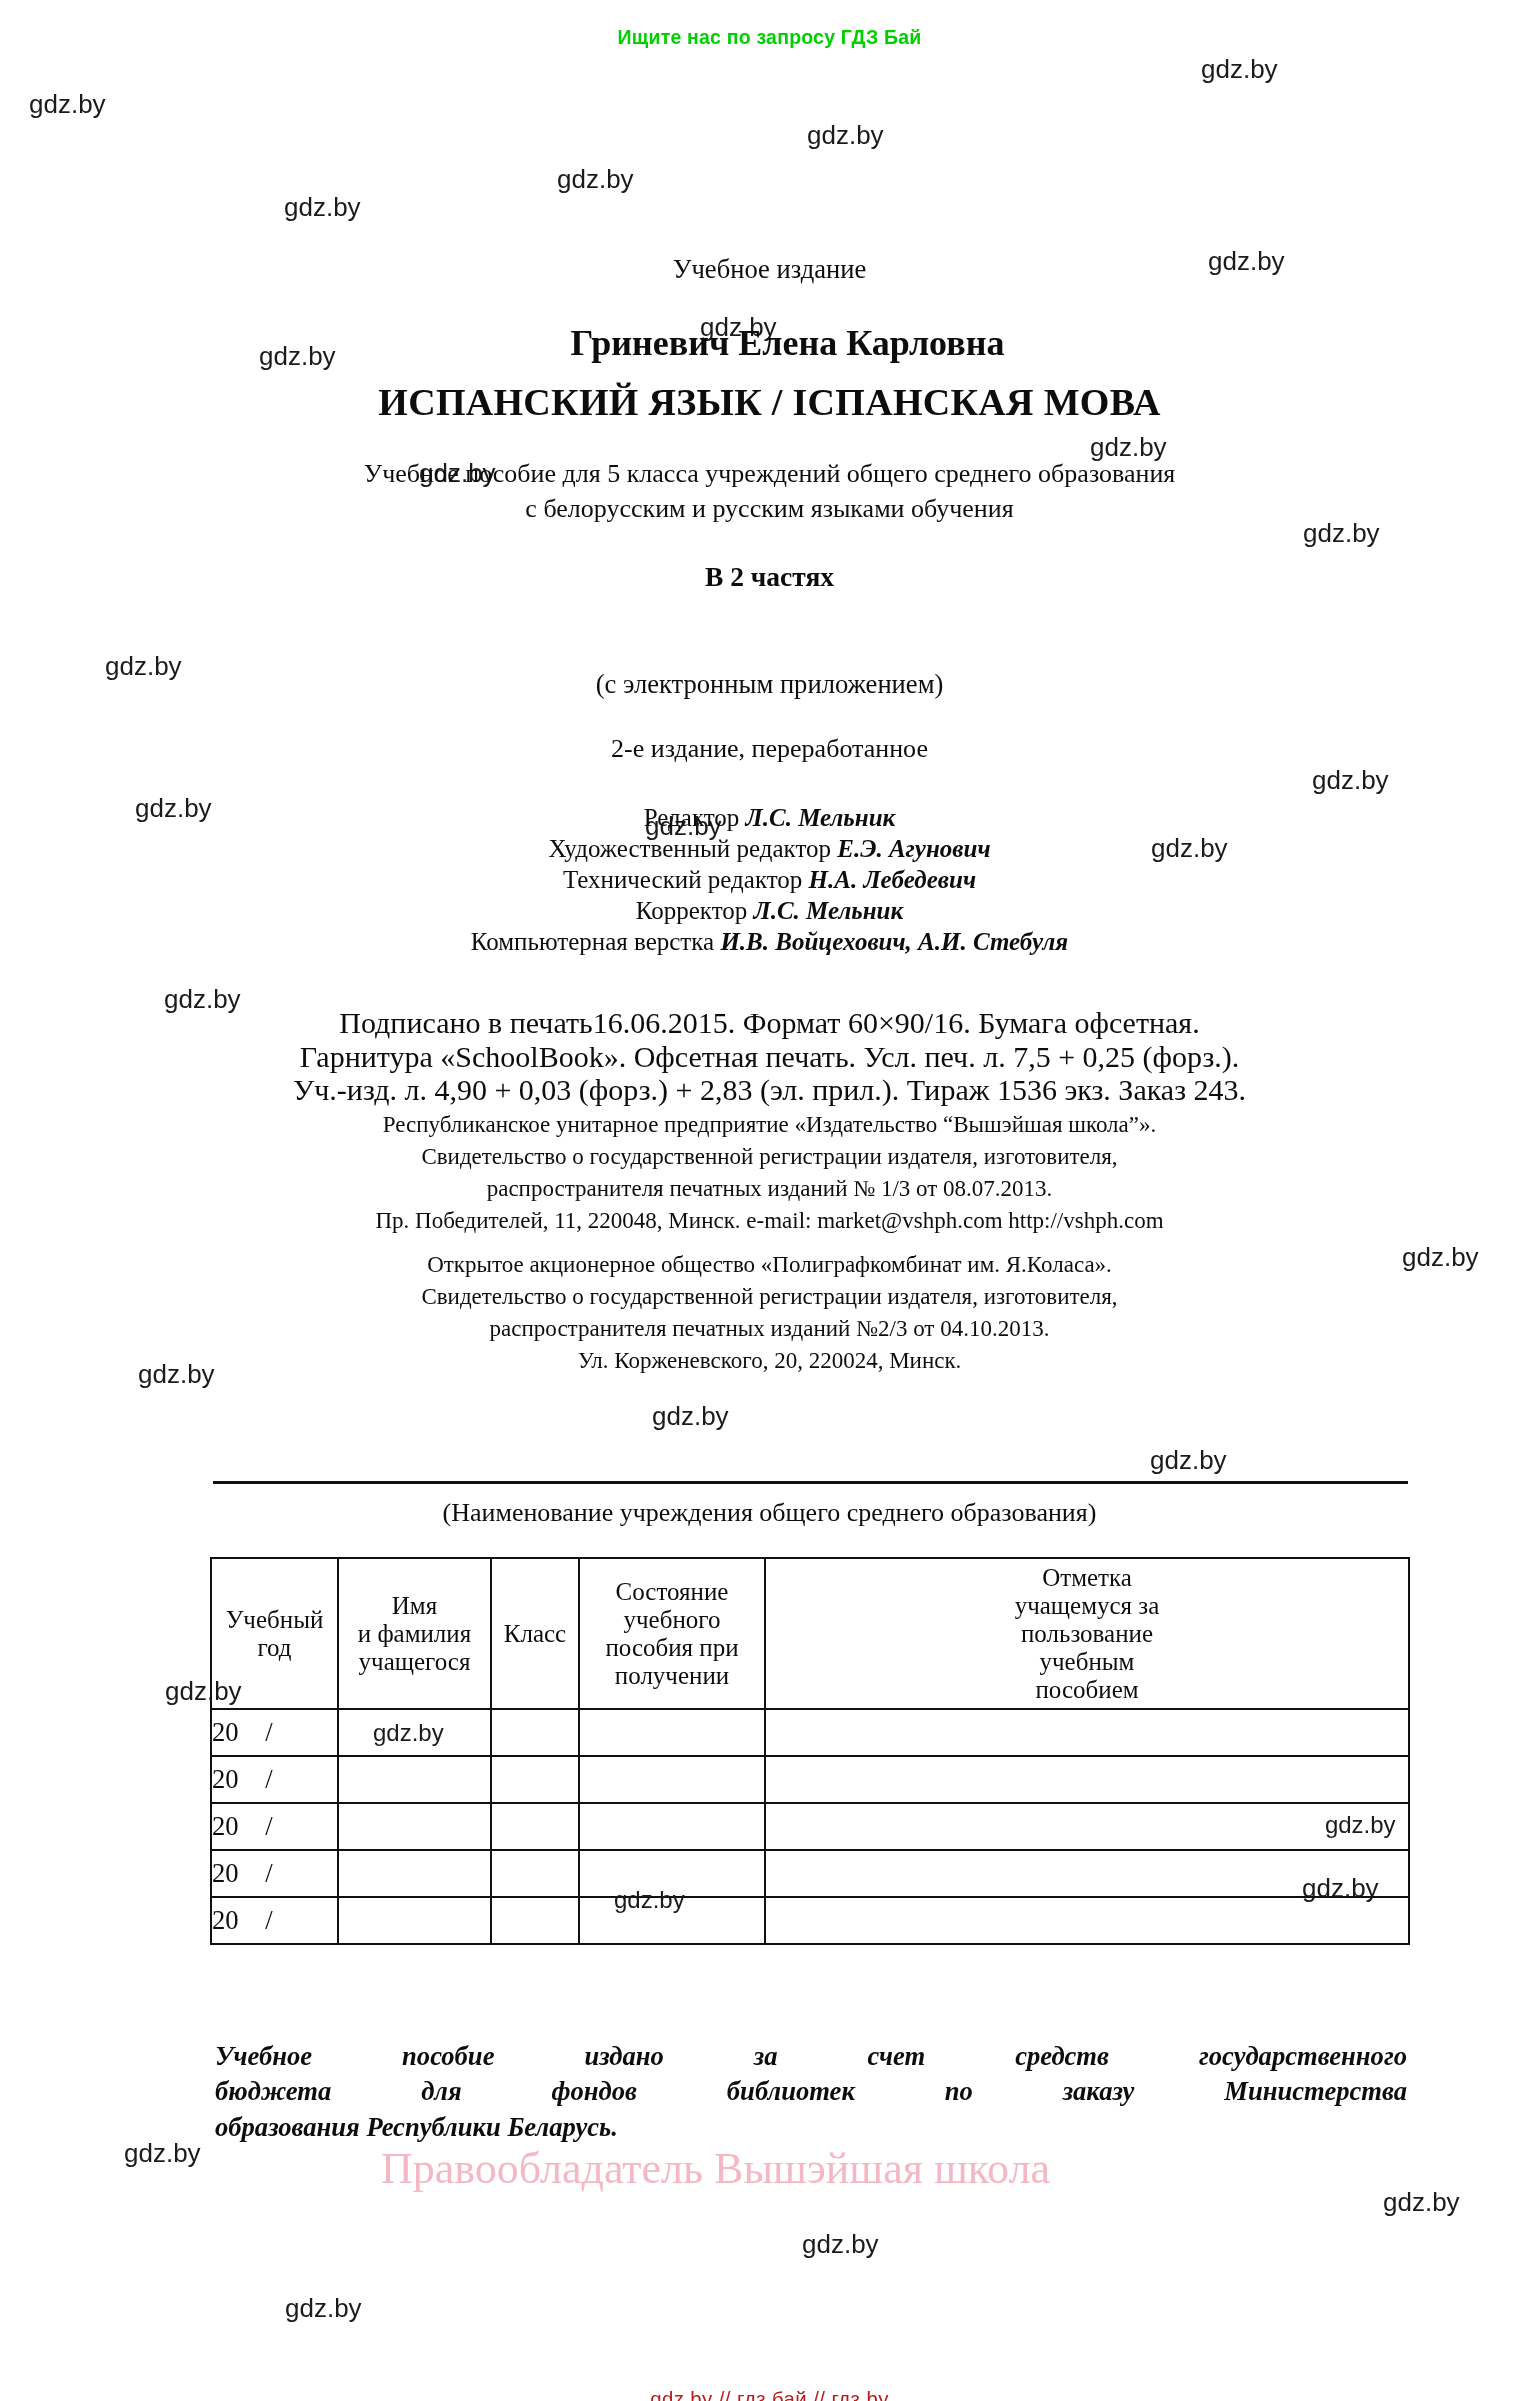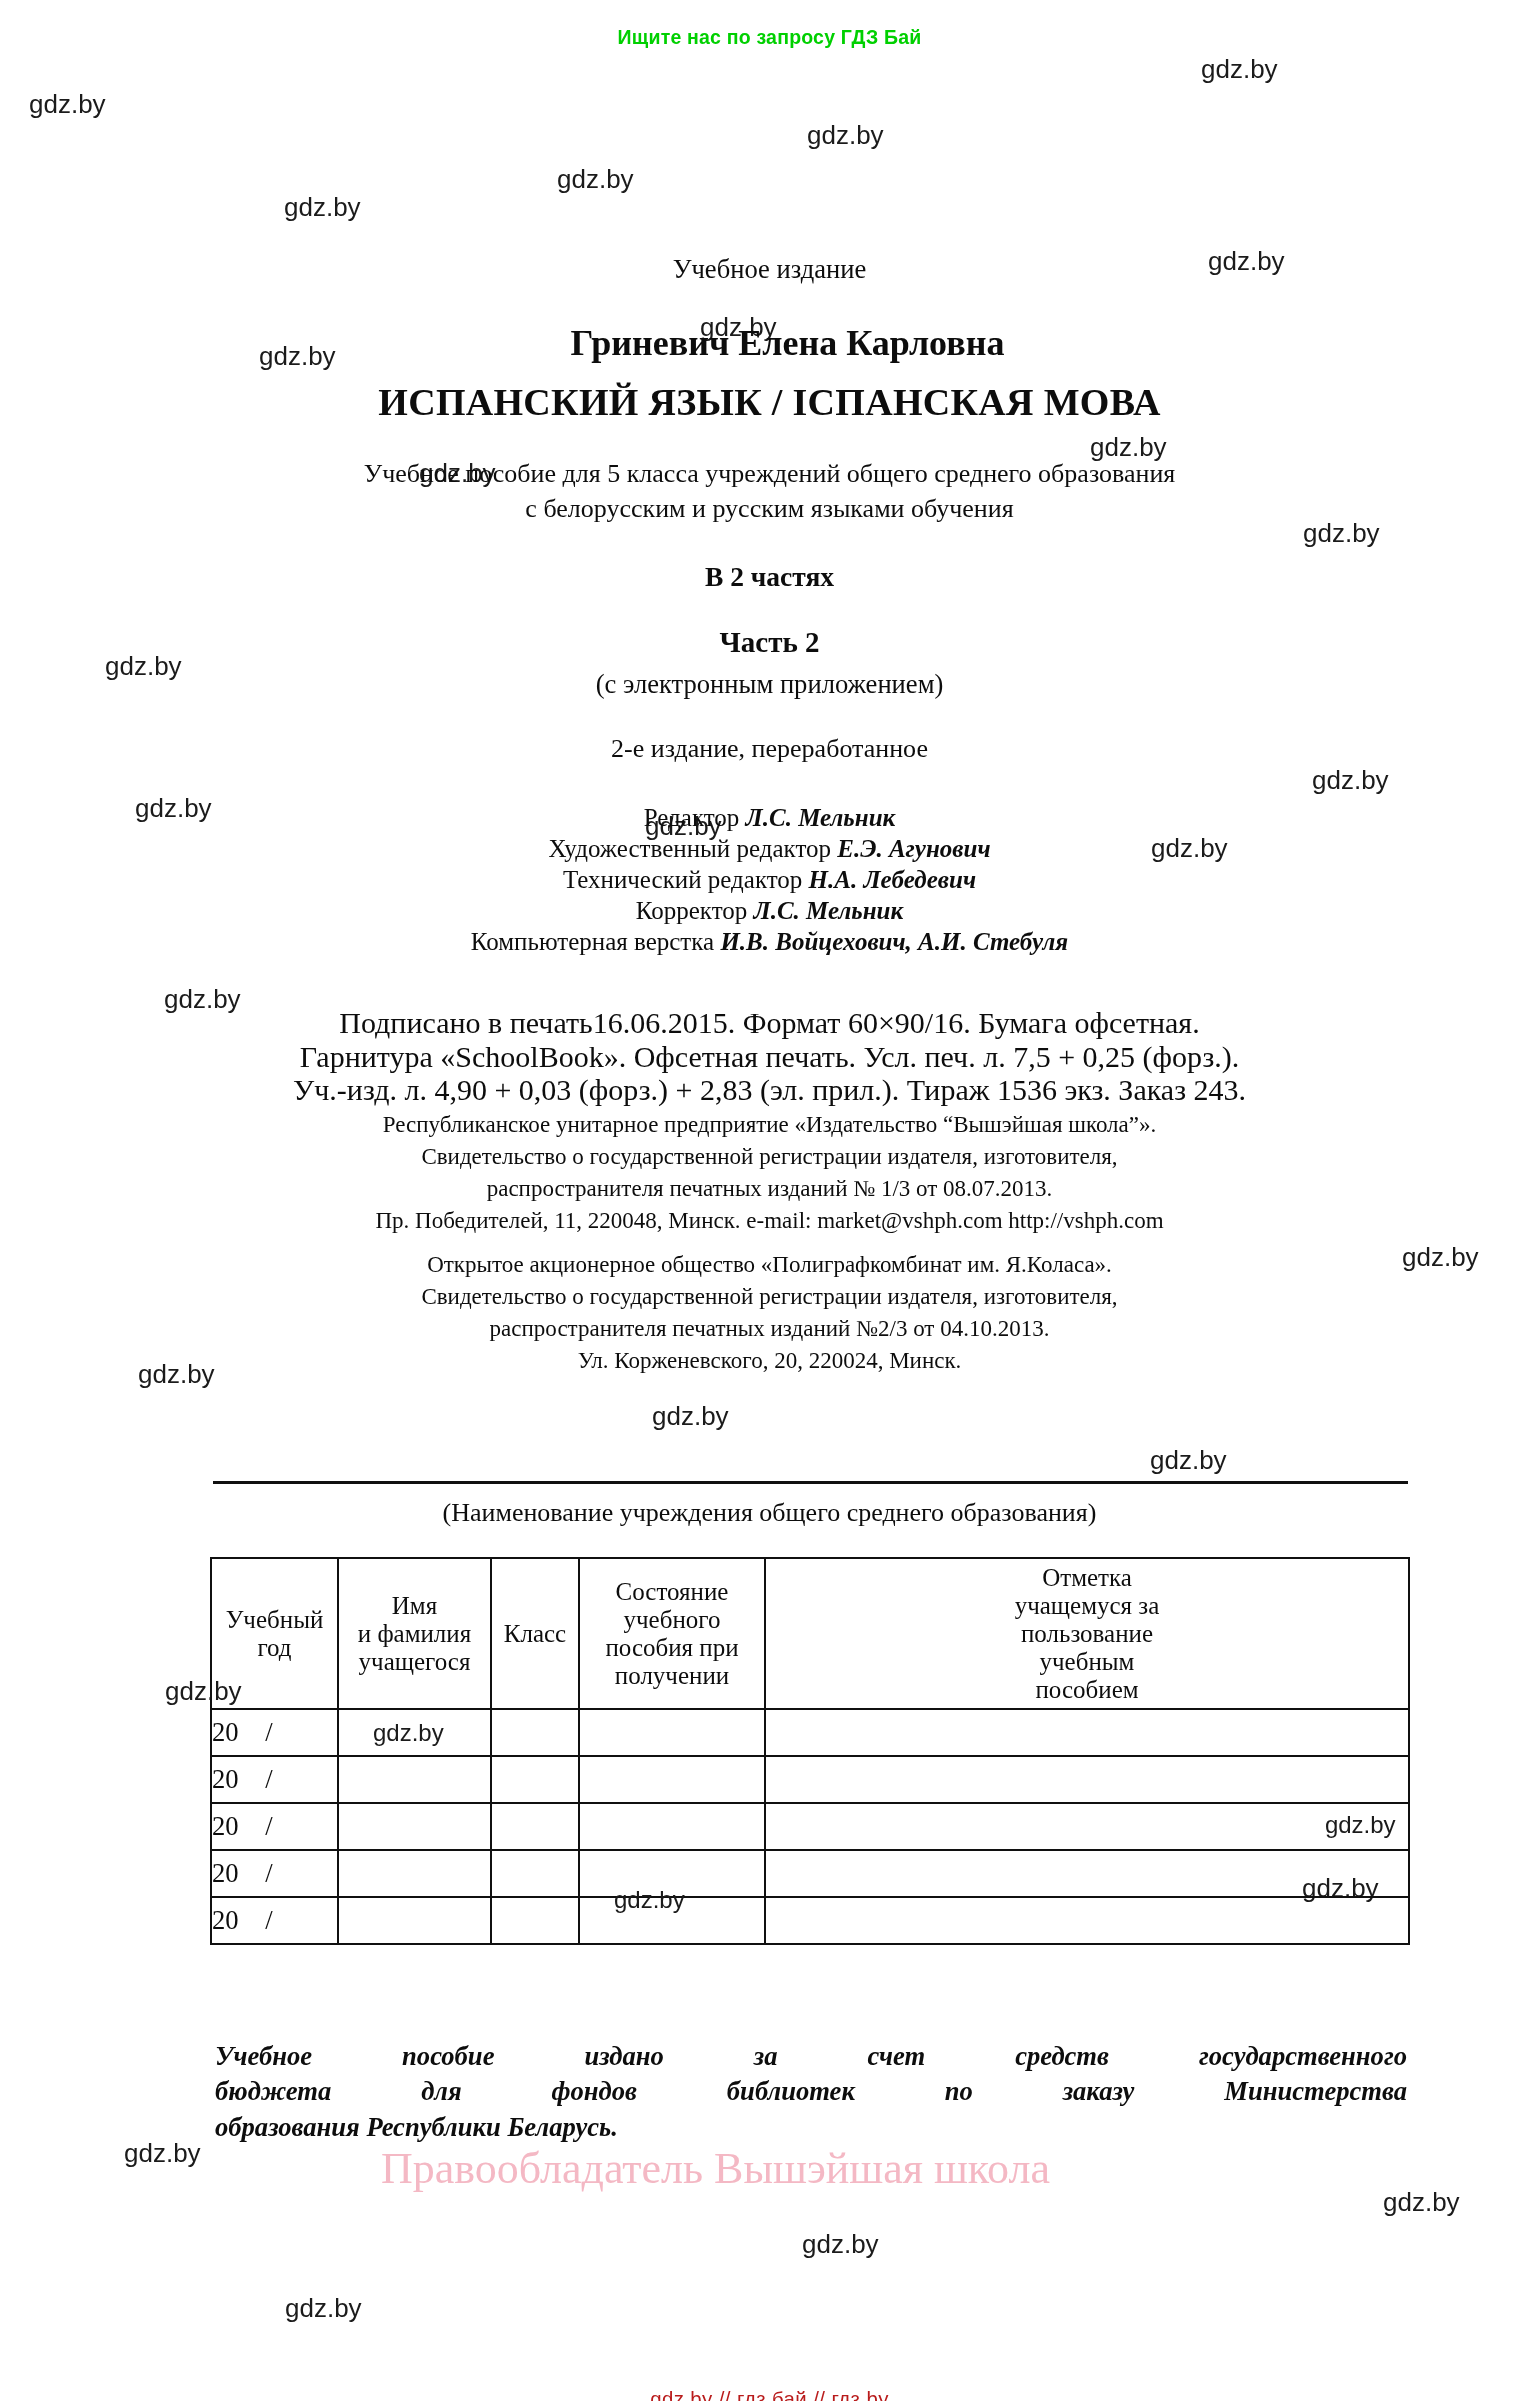--- a/index.html
+++ b/index.html
@@ -176,21 +176,20 @@
   <div class="wm" style="left:1383px; top:2165px;">gdz.by</div>
   <div class="wm" style="left:802px;  top:2207px;">gdz.by</div>
   <div class="wm" style="left:285px;  top:2271px;">gdz.by</div>
 
   <div class="ctr t-edition" style="top:232px;">Учебное издание</div>
   <div class="ctr t-author" style="top:300px;padding-left:36px;">Гриневич Елена Карловна</div>
   <div class="ctr t-title" style="top:358px;">ИСПАНСКИЙ ЯЗЫК / ІСПАНСКАЯ МОВА</div>
   <div class="ctr t-desc" style="top:437px;">Учебное пособие для 5 класса учреждений общего среднего образования</div>
   <div class="ctr t-desc" style="top:472px;">с белорусским и русским языками обучения</div>
   <div class="ctr t-parts" style="top:539px;">В 2 частях</div>
-  <div class="ctr t-part2" style="top:604px;">Часть 2</div>
   <div class="ctr t-elapp" style="top:647px;">(с электронным приложением)</div>
   <div class="ctr t-reissue" style="top:712px;">2-е издание, переработанное</div>
 
   <div class="ctr t-staff" style="top:782px;"><span>Редактор </span><i>Л.С. Мельник</i></div>
   <div class="ctr t-staff" style="top:813px;"><span>Художественный редактор </span><i>Е.Э. Агунович</i></div>
   <div class="ctr t-staff" style="top:844px;"><span>Технический редактор </span><i>Н.А. Лебедевич</i></div>
   <div class="ctr t-staff" style="top:875px;"><span>Корректор </span><i>Л.С. Мельник</i></div>
   <div class="ctr t-staff" style="top:906px;"><span>Компьютерная верстка </span><i>И.В. Войцехович,  А.И. Стебуля</i></div>
 
   <div class="ctr t-imprint" style="top:984px;">Подписано в печать16.06.2015. Формат 60×90/16. Бумага офсетная.</div>

